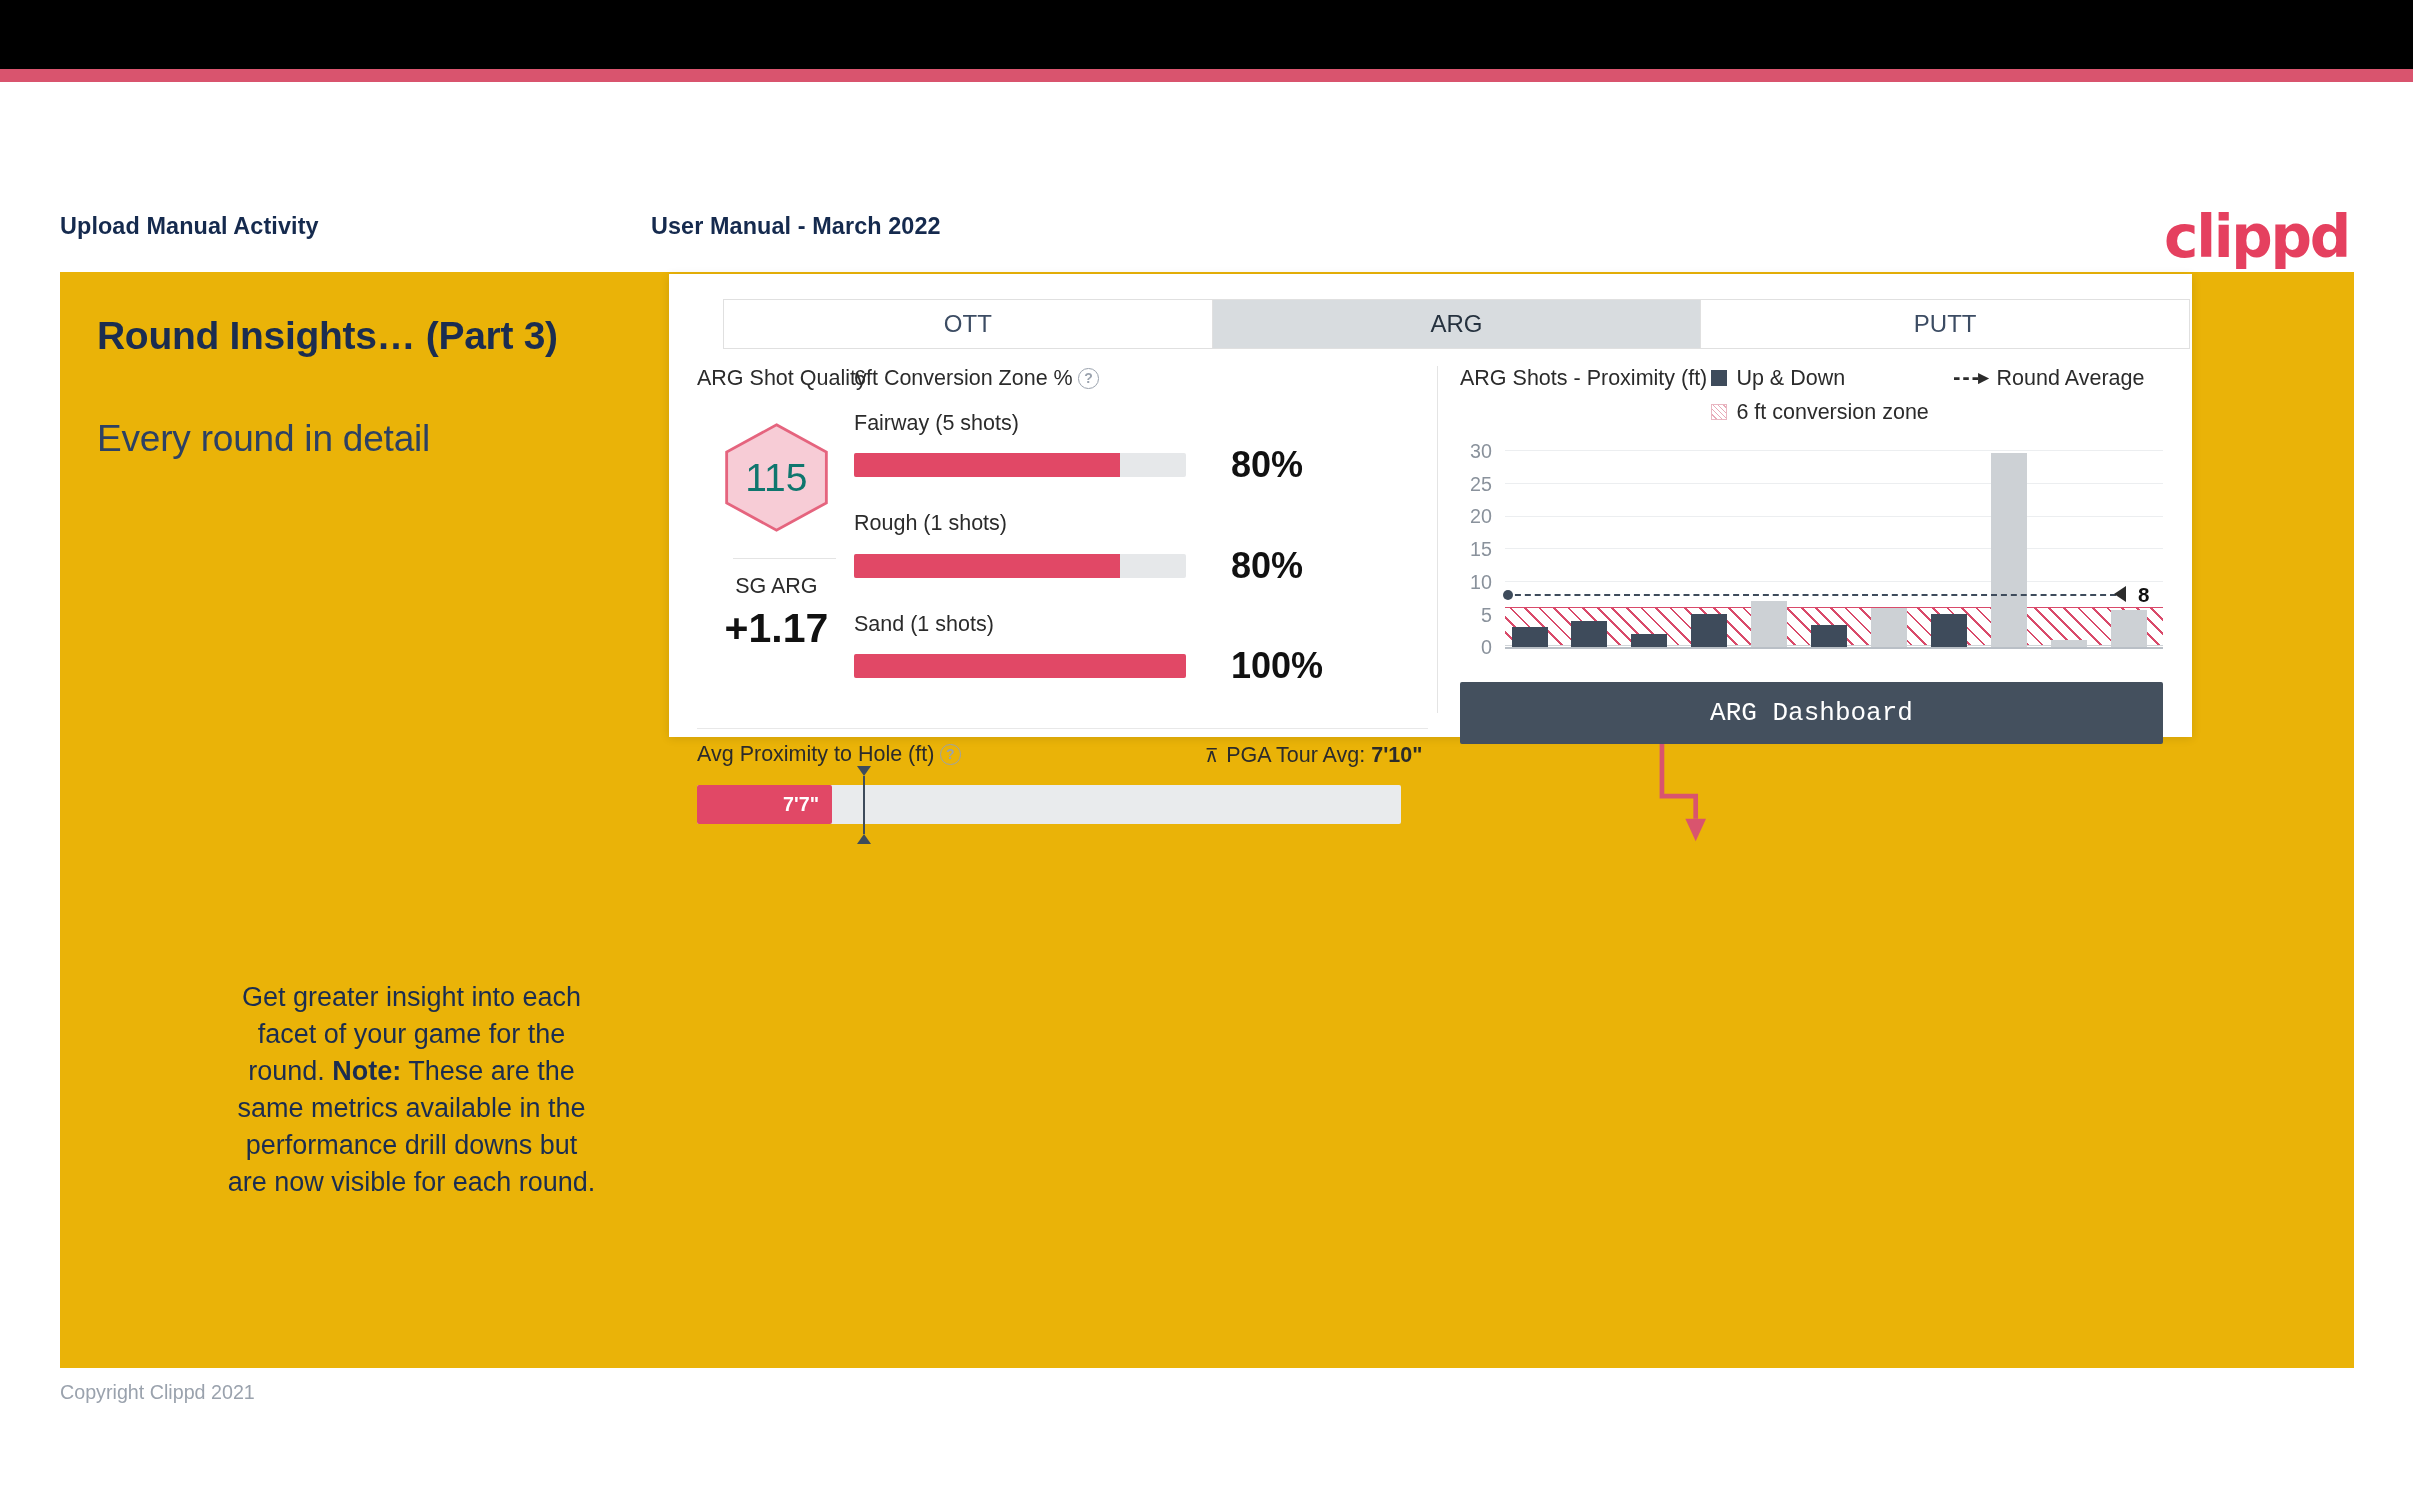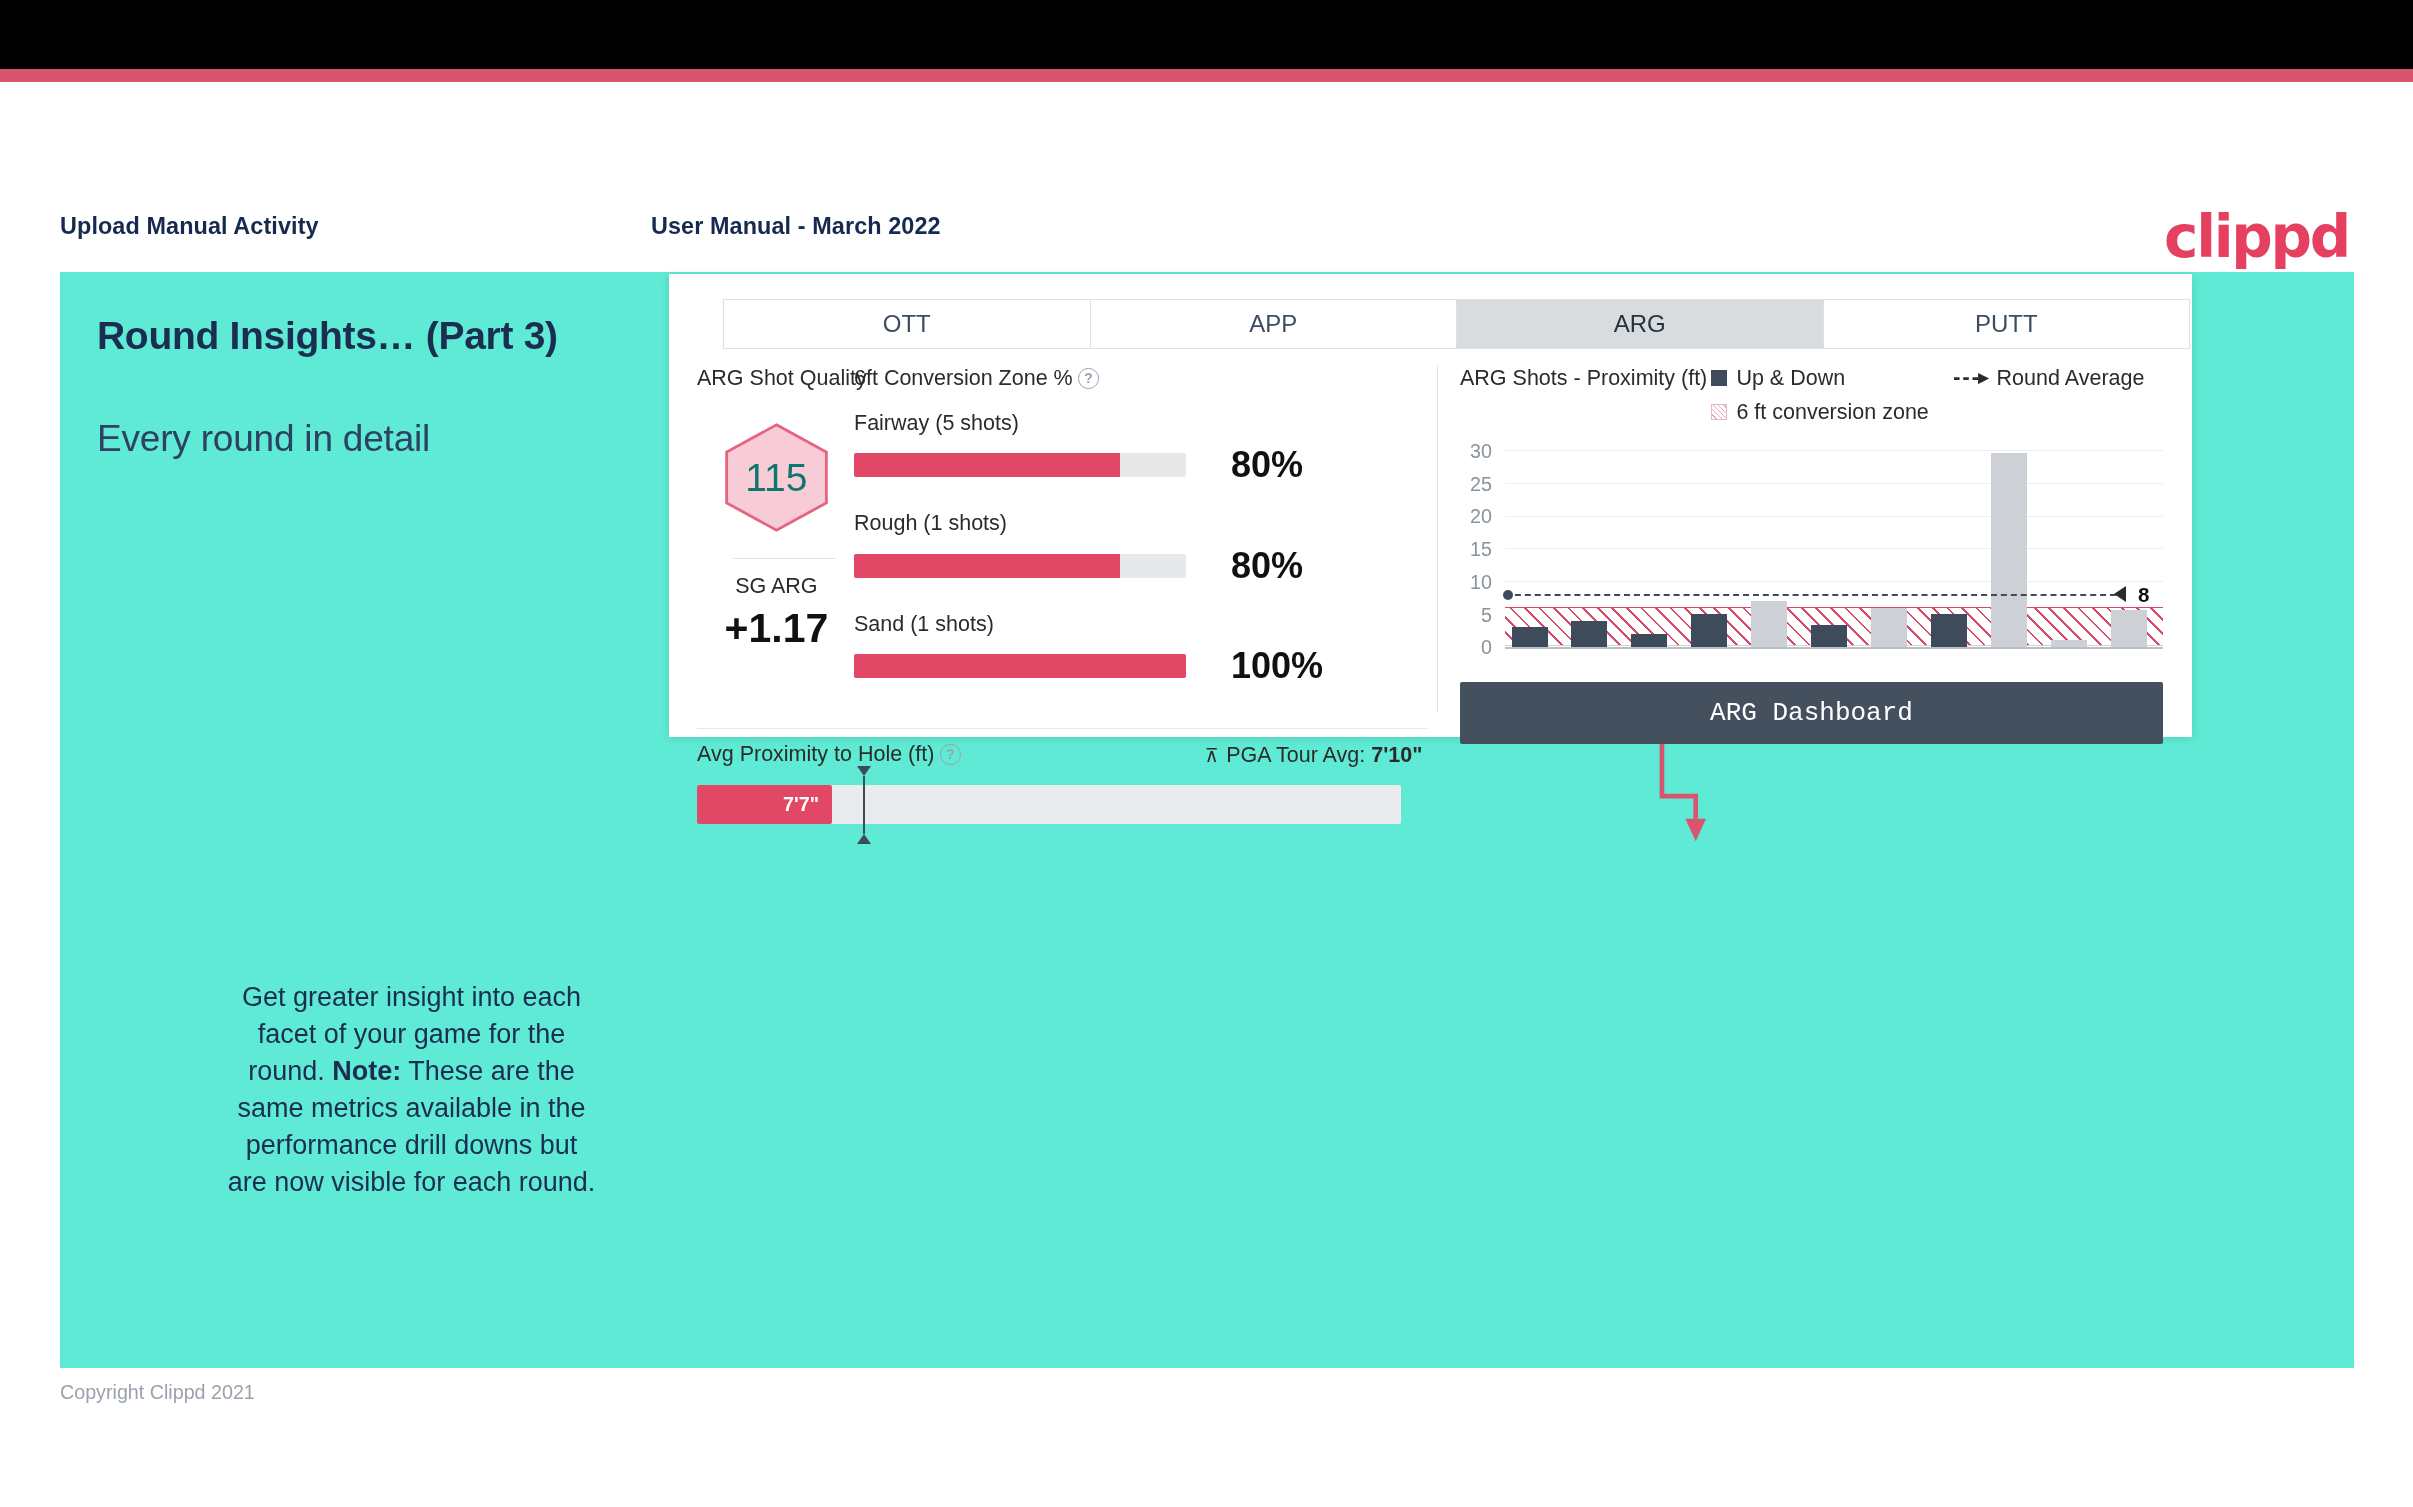--- a/index.html
+++ b/index.html
@@ -16,21 +16,21 @@
 
   
   .header { position:absolute; left:0; top:82px; width:2413px; height:159px; background:#fff; }
   .hdr-upload { position:absolute; left:60px; top:131px; font-size:23.4px; font-weight:700; color:#152a4e; letter-spacing:0.1px; }
   .hdr-manual { position:absolute; left:651px; top:131px; font-size:23.4px; font-weight:700; color:#152a4e; letter-spacing:0.1px; }
   .hdr-rule { position:absolute; left:60px; top:238px; width:2294px; height:2.8px; background:#d9546e; }
   .logo { position:absolute; right:64px; top:126px; font-size:58px; font-weight:800; color:#e5405f;
           letter-spacing:-2.3px; font-family:"DejaVu Sans", sans-serif; line-height:1; }
 
   
-  .slide { position:absolute; left:60px; top:272px; width:2294px; height:1096px; background:#5eead4; }
+  .slide { position:absolute; left:60px; top:272px; width:2294px; height:1096px; background:#eab308; }
 
   .title     { position:absolute; left:37px; top:42px;  font-size:39px; font-weight:700; color:#1b2d50; letter-spacing:-0.3px; }
   .subtitle  { position:absolute; left:37px; top:102px; font-size:37px; font-weight:400; color:#2d4163; letter-spacing:-0.2px;margin-top:44px; }
 
   .lead-copy { position:absolute; left:164px; top:707px; width:375px; text-align:center;
                font-size:27px; line-height:37px; color:#1b2d50; }
   .lead-copy b { font-weight:700; }
 
   
   .annot { position:absolute; left:1246px; top:360px; width:693px; text-align:center;
@@ -159,21 +159,20 @@
   <svg class="annot-arrow" viewBox="0 0 70 112">
     <path d="M4 0 L4 62 L40 62 L40 86" stroke="#d9546e" stroke-width="5" fill="none"></path>
     <path d="M40 110 L29 86 L51 86 Z" fill="#d9546e"></path>
   </svg>
 </div>
 
 <div class="appwin">
 
   <div class="tabs">
     <div class="tab">OTT</div>
-    <div class="tab">APP</div>
     <div class="tab active">ARG</div>
     <div class="tab">PUTT</div>
   </div>
 
   <div class="vdivider"></div>
 
   <div class="panel-left">
 
     <div class="sec-label" style="position:absolute;left:0;top:0;">ARG Shot Quality</div>
 

